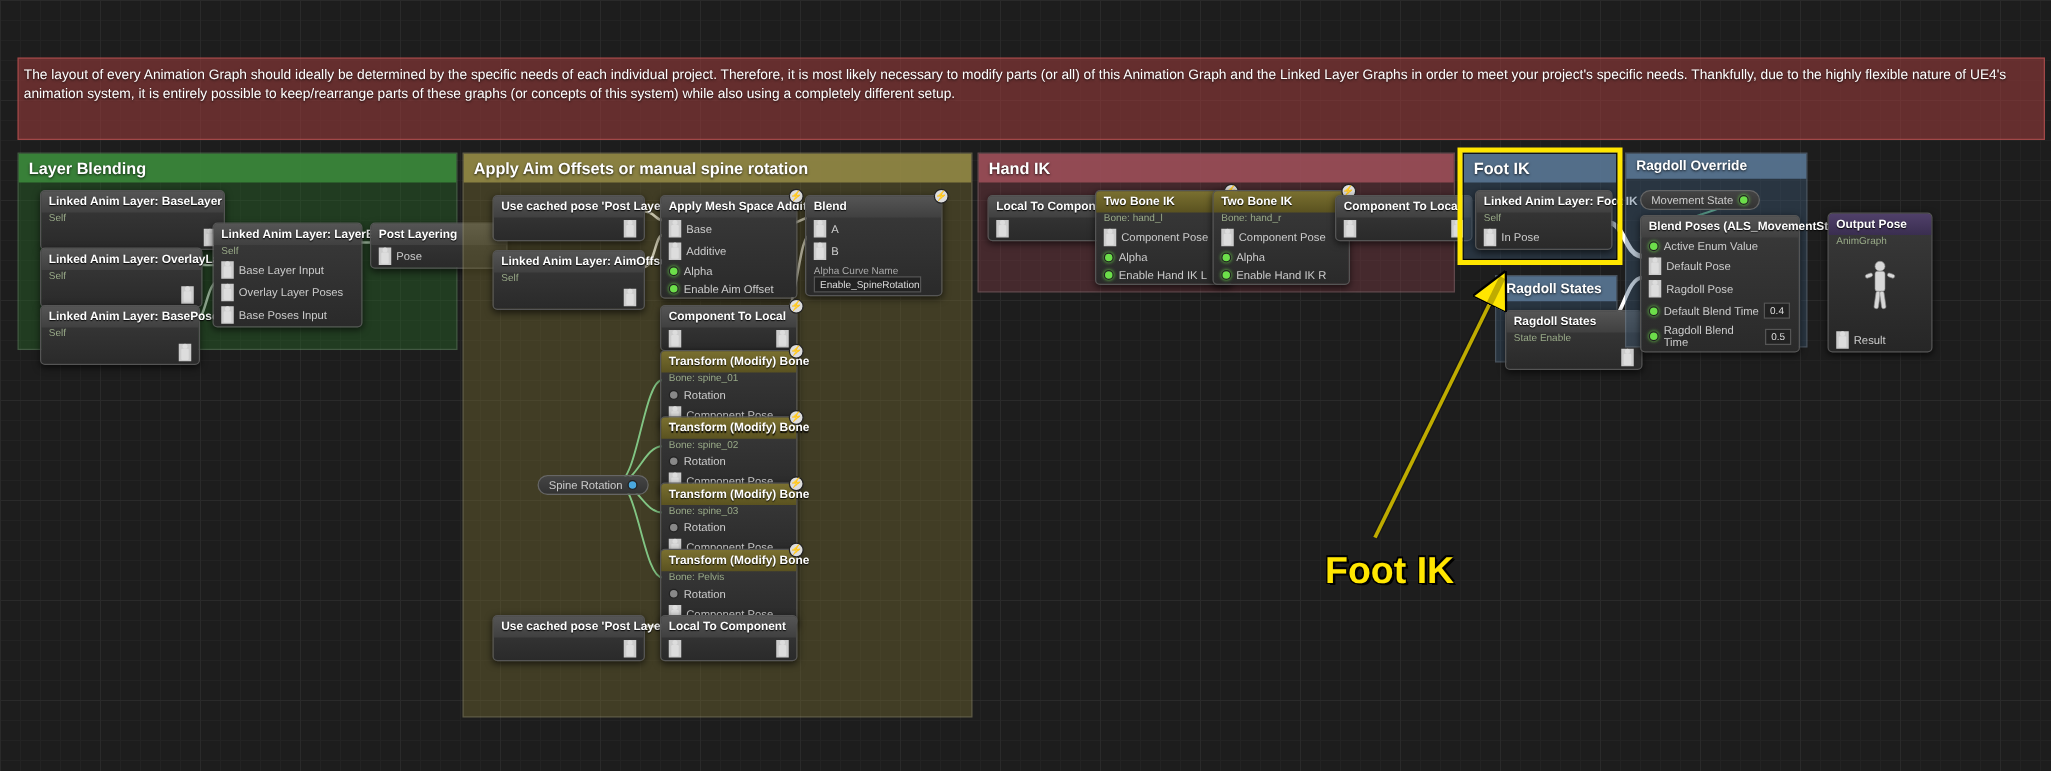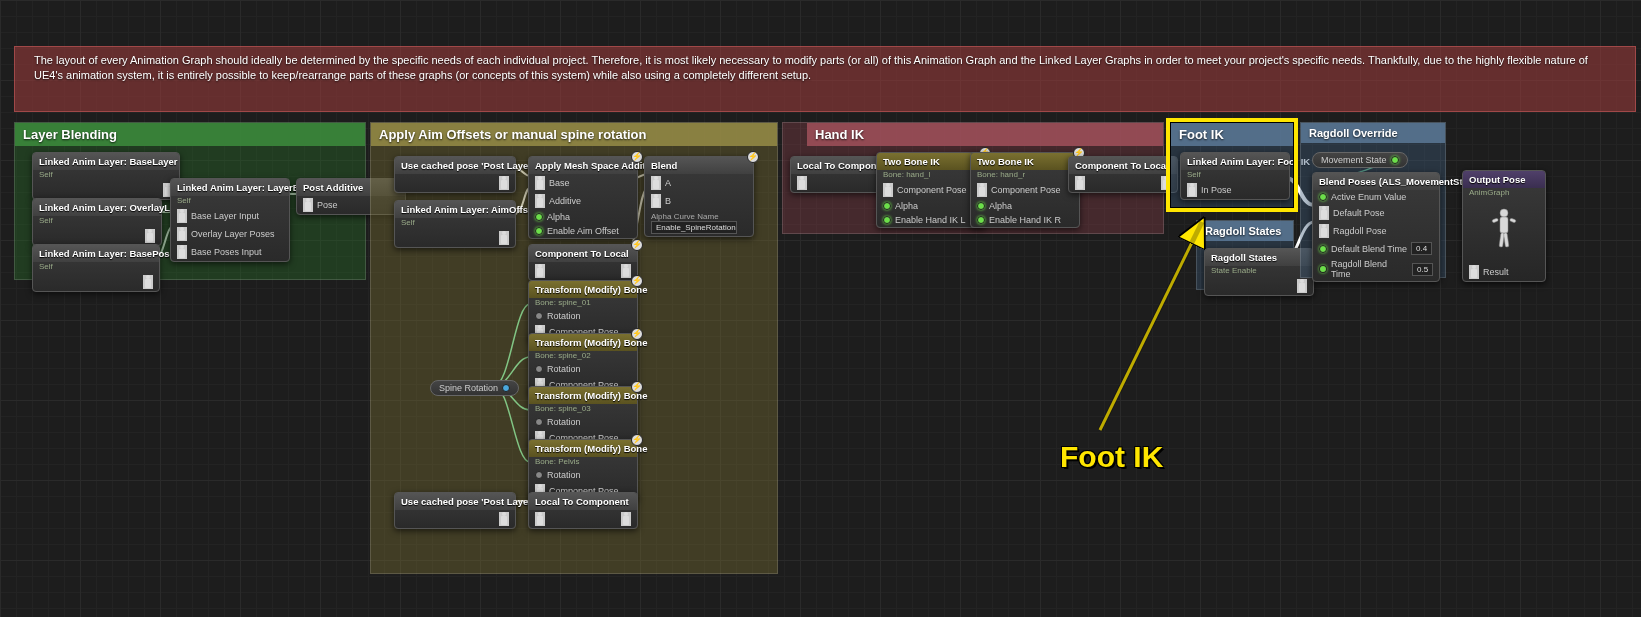--- a/index.html
+++ b/index.html
@@ -31,38 +31,38 @@
     border: 1px solid rgba(255,255,255,0.15);
   }
   .comment-header {
     padding: 4px 8px;
     font-size: 13px;
     font-weight: 600;
     color: #fff;
     text-shadow: 0 1px 2px rgba(0,0,0,0.8);
   }
   .comment-body {
-    padding: 6px 19px;
+    padding: 6px 4px;
     font-size: 11px;
     color: #fff;
     text-shadow: 0 1px 2px rgba(0,0,0,0.8);
     line-height: 1.35;
   }
   
   .important { background: rgba(160,60,60,0.55); border-color: rgba(200,90,90,0.6);}
   .important .comment-header { background: rgba(160,60,60,0.8);}
   
   .green-box { background: rgba(40,100,40,0.45); }
   .green-box .comment-header { background: rgba(60,140,60,0.85);}
   
   .olive-box { background: rgba(120,110,50,0.40); }
   .olive-box .comment-header { background: rgba(150,140,70,0.85);}
   
   .pink-box { background: rgba(130,60,70,0.40);}
-  .pink-box .comment-header { background: rgba(160,80,90,0.85); margin-left: 24px;}
+  .pink-box .comment-header { background: rgba(160,80,90,0.85);}
   
   .blue-box { background: rgba(60,90,120,0.40);}
   .blue-box .comment-header { background: rgba(90,120,150,0.85);}
 
   
   .node {
     position: absolute;
     background: linear-gradient(#3a3a3a, #2a2a2a);
     border: 1px solid #555;
     border-radius: 4px;
@@ -261,21 +261,21 @@
       <span class="mannequin"></span>
       <span>Overlay Layer Poses</span>
     </div>
   <div class="node-row">
       <span class="mannequin"></span>
       <span>Base Poses Input</span>
     </div>
 </div>
 
 <div class="node" style="left:296px; top:178px; width:66px;">
-  <div class="node-title t-gray">Post Additive</div>
+  <div class="node-title t-gray">Post Layering</div>
   <div class="node-row">
       <span class="mannequin"></span>
       <span>Pose</span>
     </div>
 </div>
 
 <div class="comment-box olive-box" style="left:370px; top:122px; width:408px; height:452px;">
   <div class="comment-header">Apply Aim Offsets or manual spine rotation</div>
 </div>
 

